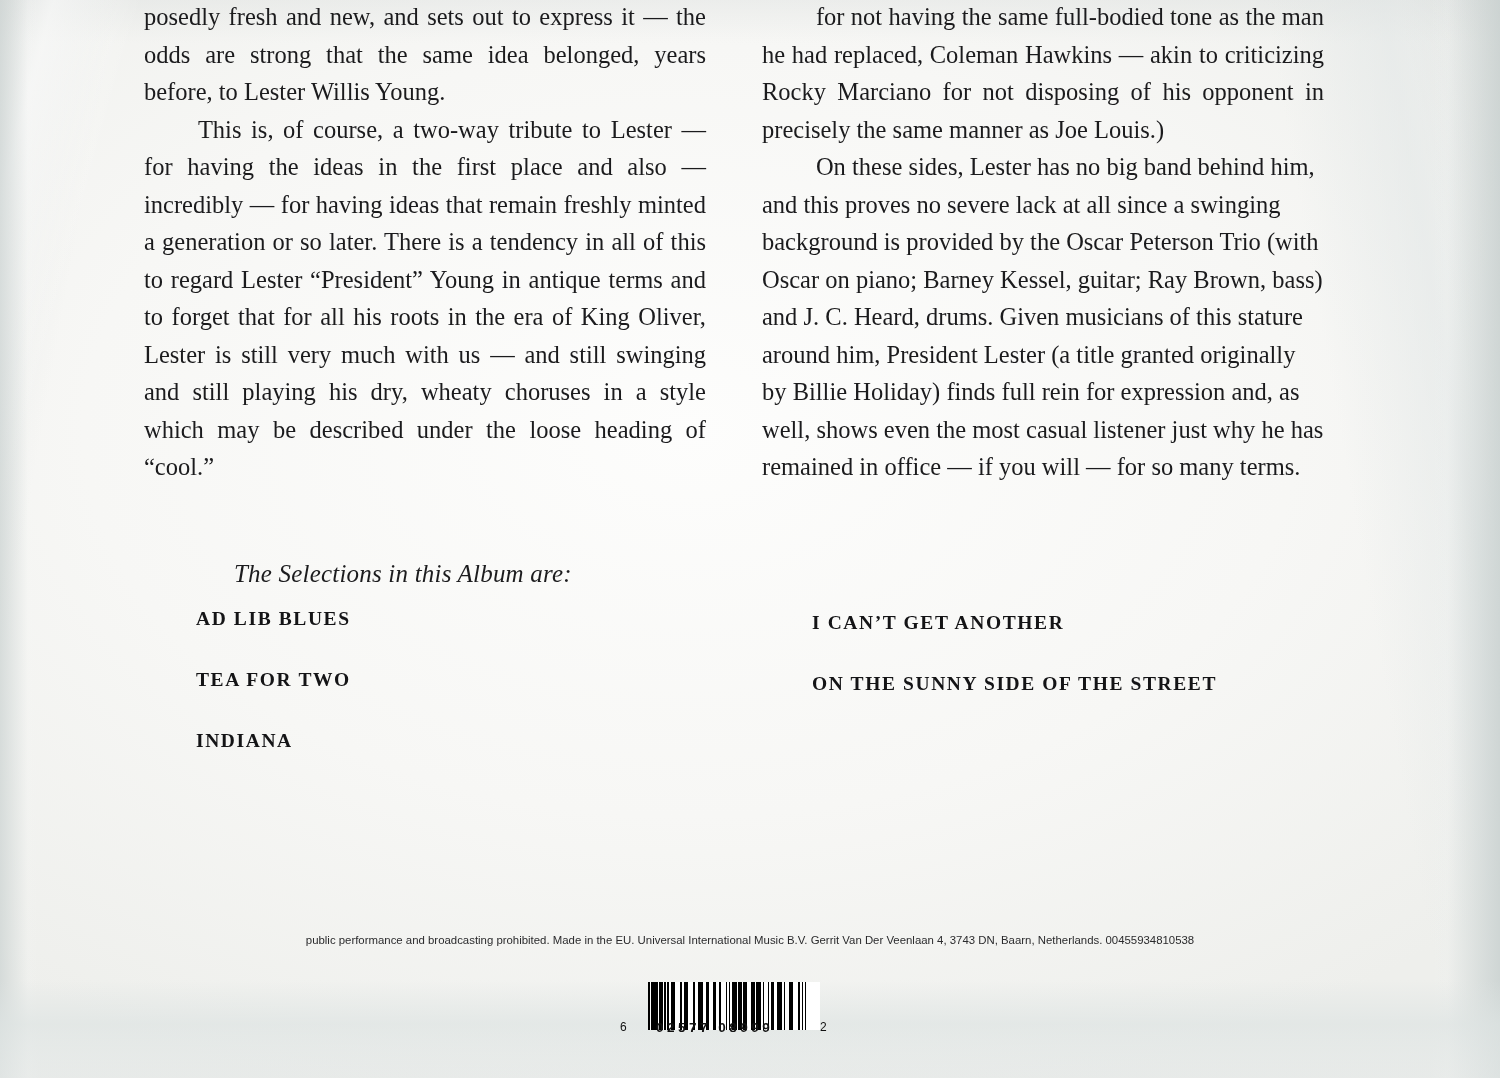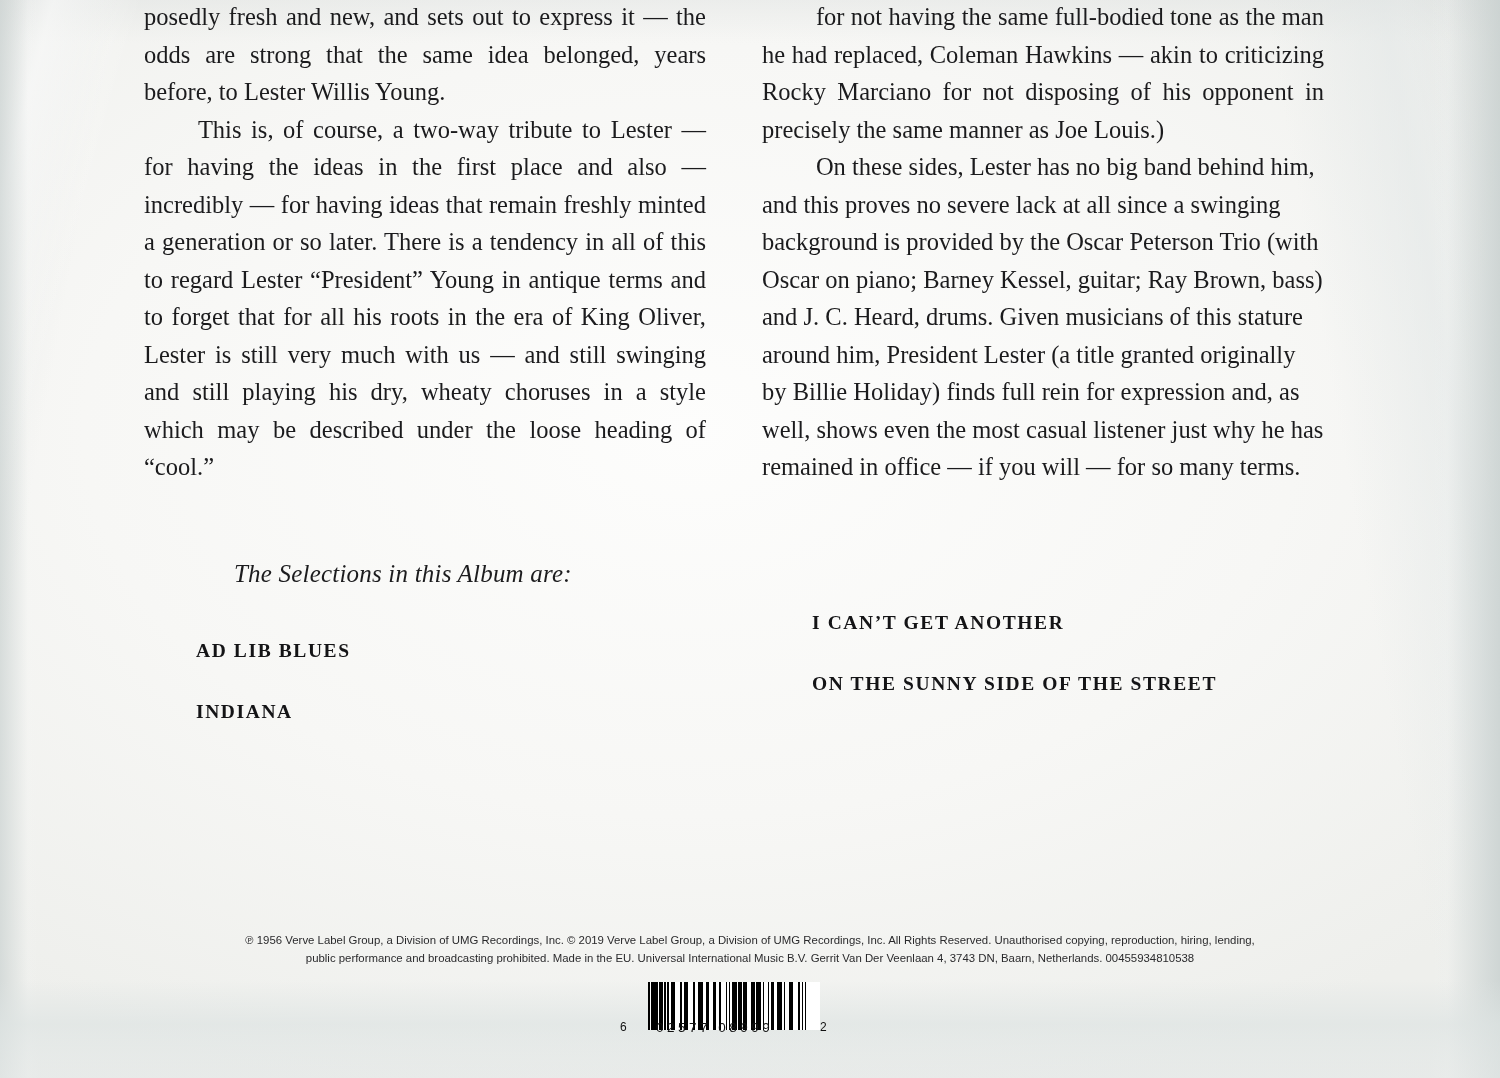--- a/index.html
+++ b/index.html
@@ -86,21 +86,21 @@
 
   .track {
     position: absolute;
     font-family: "Liberation Serif", serif;
     font-weight: bold;
     font-size: 19.5px;
     letter-spacing: 1.6px;
     color: #141416;
     white-space: nowrap;
   }
-  #tracks-left { position: absolute; left: 196px; top: 640px; width: 560px; }
+  #tracks-left { position: absolute; left: 196px; top: 608px; width: 560px; }
   #tracks-right { position: absolute; left: 812px; top: 612px; width: 600px; }
   #tracks-left .track, #tracks-right .track { position: static; display: block; margin-bottom: 39px; }
 
   #copyright {
     position: absolute;
     left: 180px;
     top: 932px;
     width: 1140px;
     text-align: center;
     font-family: "Liberation Sans", sans-serif;
@@ -134,21 +134,21 @@
   }
   .bc-digits {
     position: absolute;
     top: 44px;
     font-family: "Liberation Sans", sans-serif;
     font-size: 13.5px;
     color: #111;
     letter-spacing: 1px;
   }
   #bc-left { left: 0px; top: 38px; font-size: 12px; }
-  #bc-mid { left: 36px; top: 38px; letter-spacing: 3.5px; }
+  #bc-mid { left: 36px; top: 38px; letter-spacing: 3.5px; font-weight: bold; }
   #bc-right { left: 200px; top: 38px; font-size: 12px; }
 </style>
 </head>
 <body>
 
 <div id="page">
 
   <div class="sheen a"></div>
   <div class="sheen c"></div>
   <div class="sheen d"></div>
@@ -161,30 +161,30 @@
 
   <div class="col" id="col-right">
     <p class="first">for not having the same full-bodied tone as the man he had replaced, Coleman Hawkins — akin to criticizing Rocky Marciano for not disposing of his opponent in precisely the same manner as Joe Louis.)</p>
     <p class="last">On these sides, Lester has no big band behind him, and this proves no severe lack at all since a swinging background is provided by the Oscar Peterson Trio (with Oscar on piano; Barney Kessel, guitar; Ray Brown, bass) and J. C. Heard, drums.  Given musicians of this stature around him, President Lester (a title granted originally by Billie Holiday) finds full rein for expression and, as well, shows even the most casual listener just why he has remained in office — if you will — for so many terms.</p>
   </div>
 
   <div id="selections-heading">The Selections in this Album are:</div>
 
   <div id="tracks-left">
     <div class="track">AD LIB BLUES</div>
+    <div class="track">TEA FOR TWO</div>
     <div class="track">INDIANA</div>
   </div>
 
   <div id="tracks-right">
     <div class="track">I CAN’T GET ANOTHER</div>
     <div class="track">ON THE SUNNY SIDE OF THE STREET</div>
   </div>
 
   <div id="copyright">
-    <div>℗ 1956 Verve Label Group, a Division of UMG Recordings, Inc. © 2019 Verve Label Group, a Division of UMG Recordings, Inc. All Rights Reserved. Unauthorised copying, reproduction, hiring, lending,</div>
     <div>public performance and broadcasting prohibited. Made in the EU. Universal International Music B.V. Gerrit Van Der Veenlaan 4, 3743 DN, Baarn, Netherlands. 00455934810538</div>
   </div>
 
   <div id="barcode-wrap">
     <div id="barcode">
         <i style="width: 1.62px; background: rgb(0, 0, 0); height: 100%;"></i>
         <i style="width: 1.62px; background: transparent; height: 100%;"></i>
         <i style="width: 1.62px; background: rgb(0, 0, 0); height: 100%;"></i>
         <i style="width: 4.86px; background: rgb(0, 0, 0); height: 100%;"></i>
         <i style="width: 1.62px; background: transparent; height: 100%;"></i>

